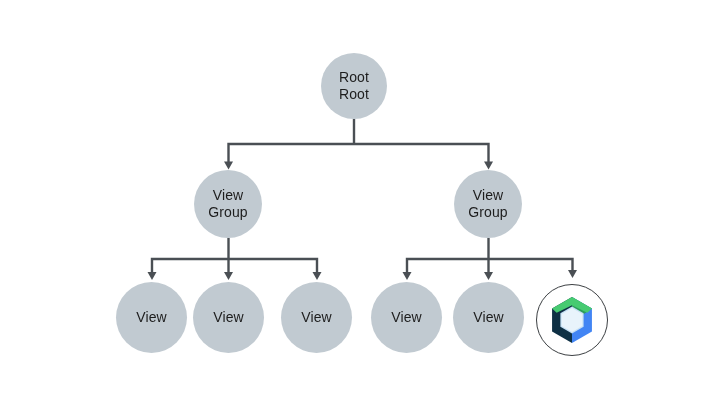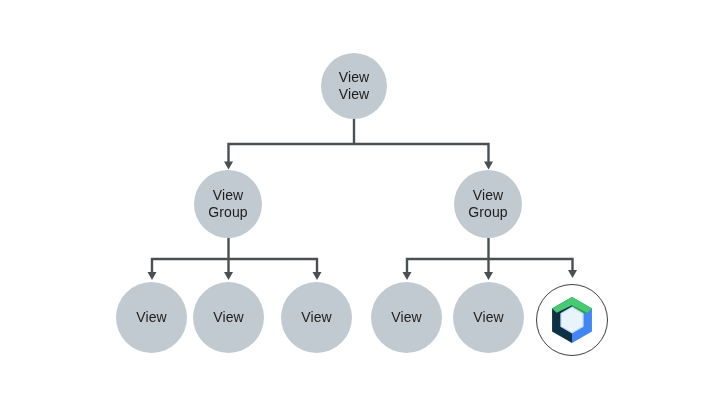--- a/index.html
+++ b/index.html
@@ -76,21 +76,21 @@
       <polygon points="147.5,272 156.5,272 152,280"></polygon>
       <polygon points="224,272 233,272 228.5,280"></polygon>
       <polygon points="312.5,272 321.5,272 317,280"></polygon>
       <polygon points="402.5,272 411.5,272 407,280"></polygon>
       <polygon points="484,272 493,272 488.5,280"></polygon>
       <polygon points="568,270 577,270 572.5,278"></polygon>
     </g>
   </svg>
 
   <div class="node n-root">
-    <span class="node-label">View View</span>
+    <span class="node-label">Root Root</span>
   </div>
 
   <div class="node n-vg-left">
     <span class="node-label">View Group</span>
   </div>
 
   <div class="node n-vg-right">
     <span class="node-label">View Group</span>
   </div>
 

